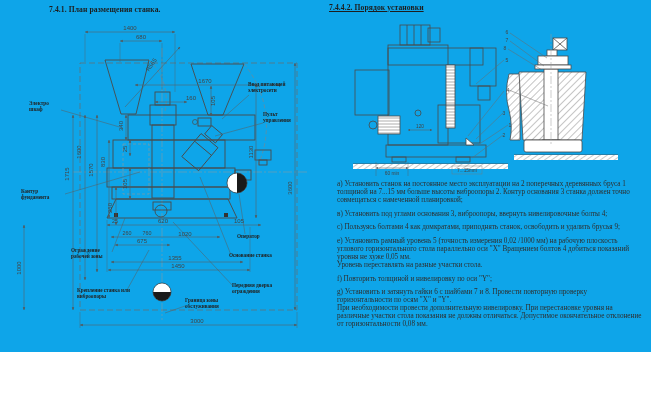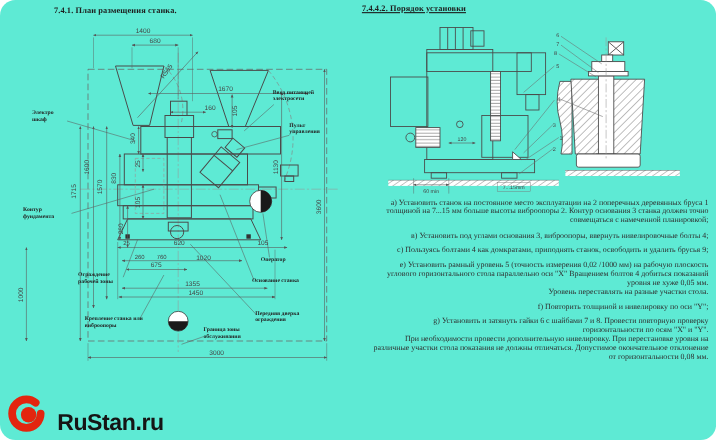--- a/index.html
+++ b/index.html
@@ -1,26 +1,26 @@
 <!DOCTYPE html>
 <html><head>
 <meta charset="utf-8">
 <style>
   html,body{margin:0;padding:0;background:#ffffff;}
-  .page{position:relative;width:651px;height:400px;background:#5eead4;overflow:hidden;
-        font-family:"Liberation Serif","DejaVu Serif",serif;color:#2b2b2b;border-radius:14px;}
+  .page{position:relative;width:651px;height:352px;background:#0ea5e9;overflow:hidden;
+        font-family:"Liberation Serif","DejaVu Serif",serif;color:#2b2b2b;}
   .hdr{position:absolute;font-weight:bold;font-size:7.6px;letter-spacing:.1px;color:#1d1d1d;}
   .hdr-left{left:49px;top:5px;}
   .hdr-right{left:329px;top:3px;text-decoration:underline;}
   .draw{position:absolute;}
   .lbl{position:absolute;font-size:5.2px;line-height:1.15;font-weight:600;color:#222;}
   svg text{font-family:"Liberation Sans","DejaVu Sans",sans-serif;fill:#444;}
   .paras{position:absolute;left:337px;top:180px;width:307px;}
   .paras p{margin:0 0 5.5px 0;font-size:7.2px;line-height:1.12;white-space:pre-line;
-           color:#2e2e2e;text-align:right;}
+           color:#2e2e2e;text-align:left;}
   .logo{position:absolute;left:5px;top:355px;display:flex;align-items:flex-end;}
   .logo-text{font-family:"Liberation Sans","DejaVu Sans",sans-serif;font-weight:bold;
              font-size:21px;color:#151515;letter-spacing:-0.4px;margin-left:7px;margin-top:2px;}
 </style>
 </head>
 <body>
 
 <div class="page">
 
   <div class="hdr hdr-left">7.4.1. План размещения станка.</div>

